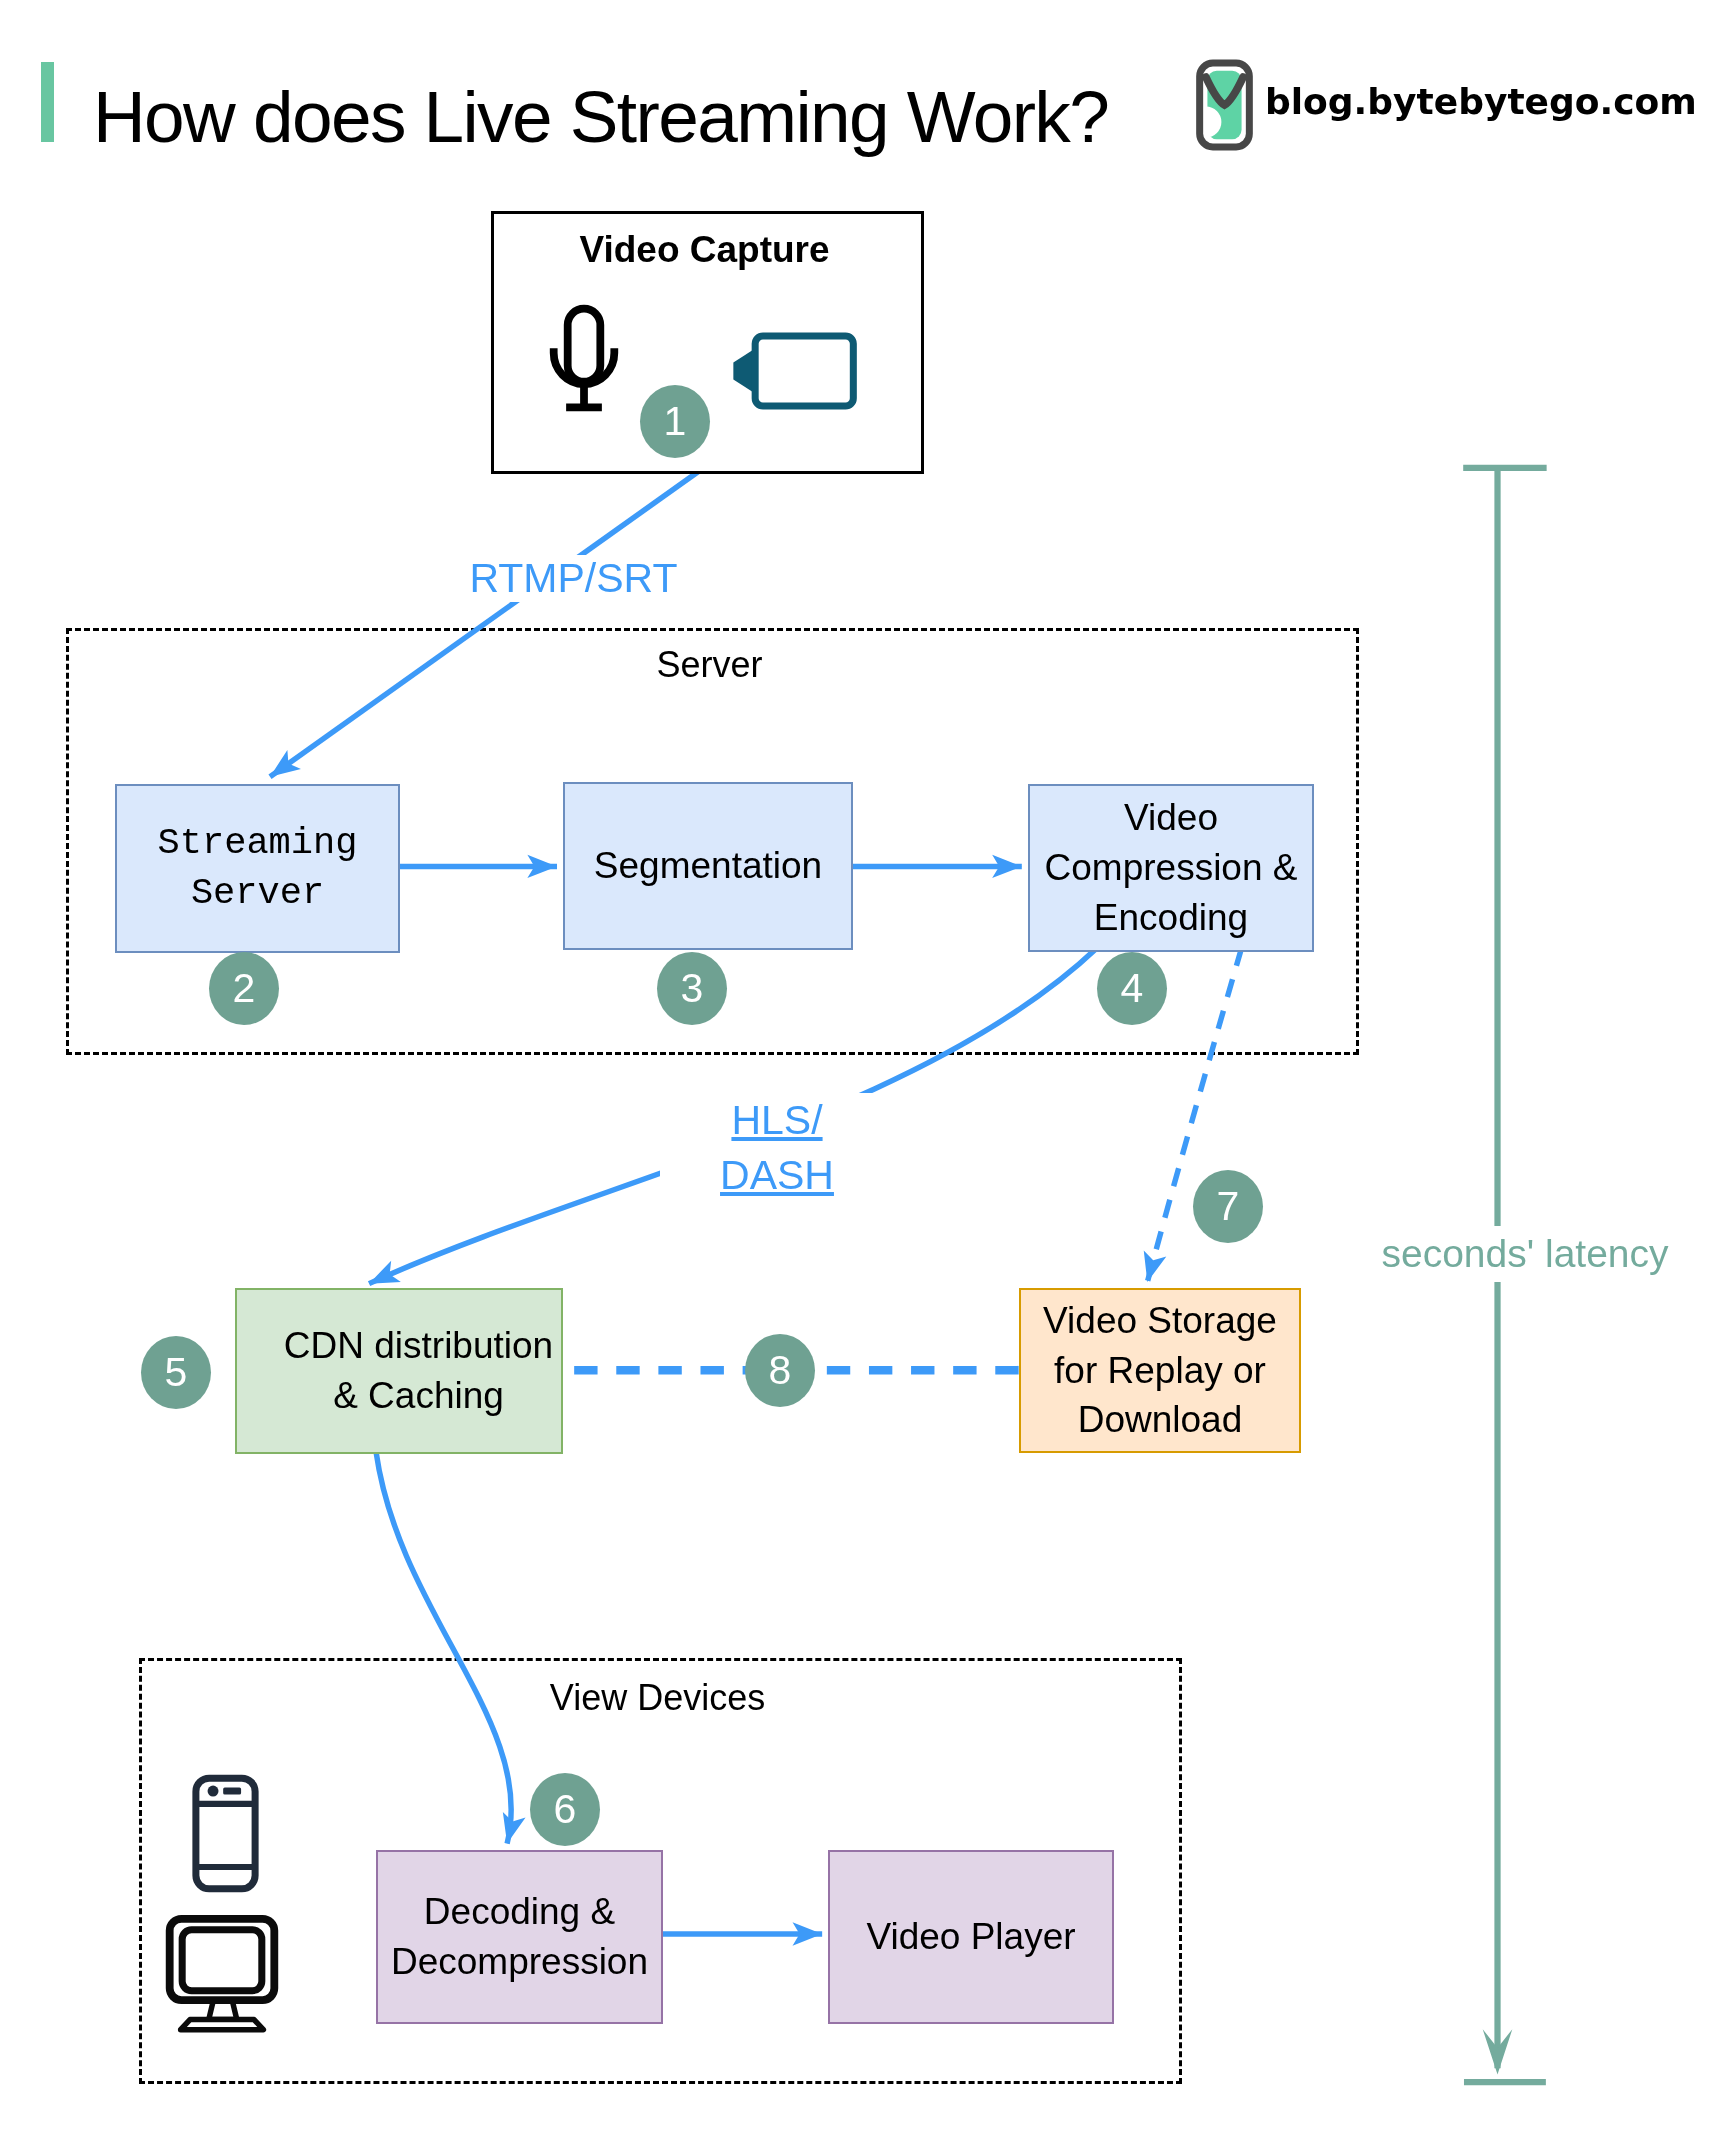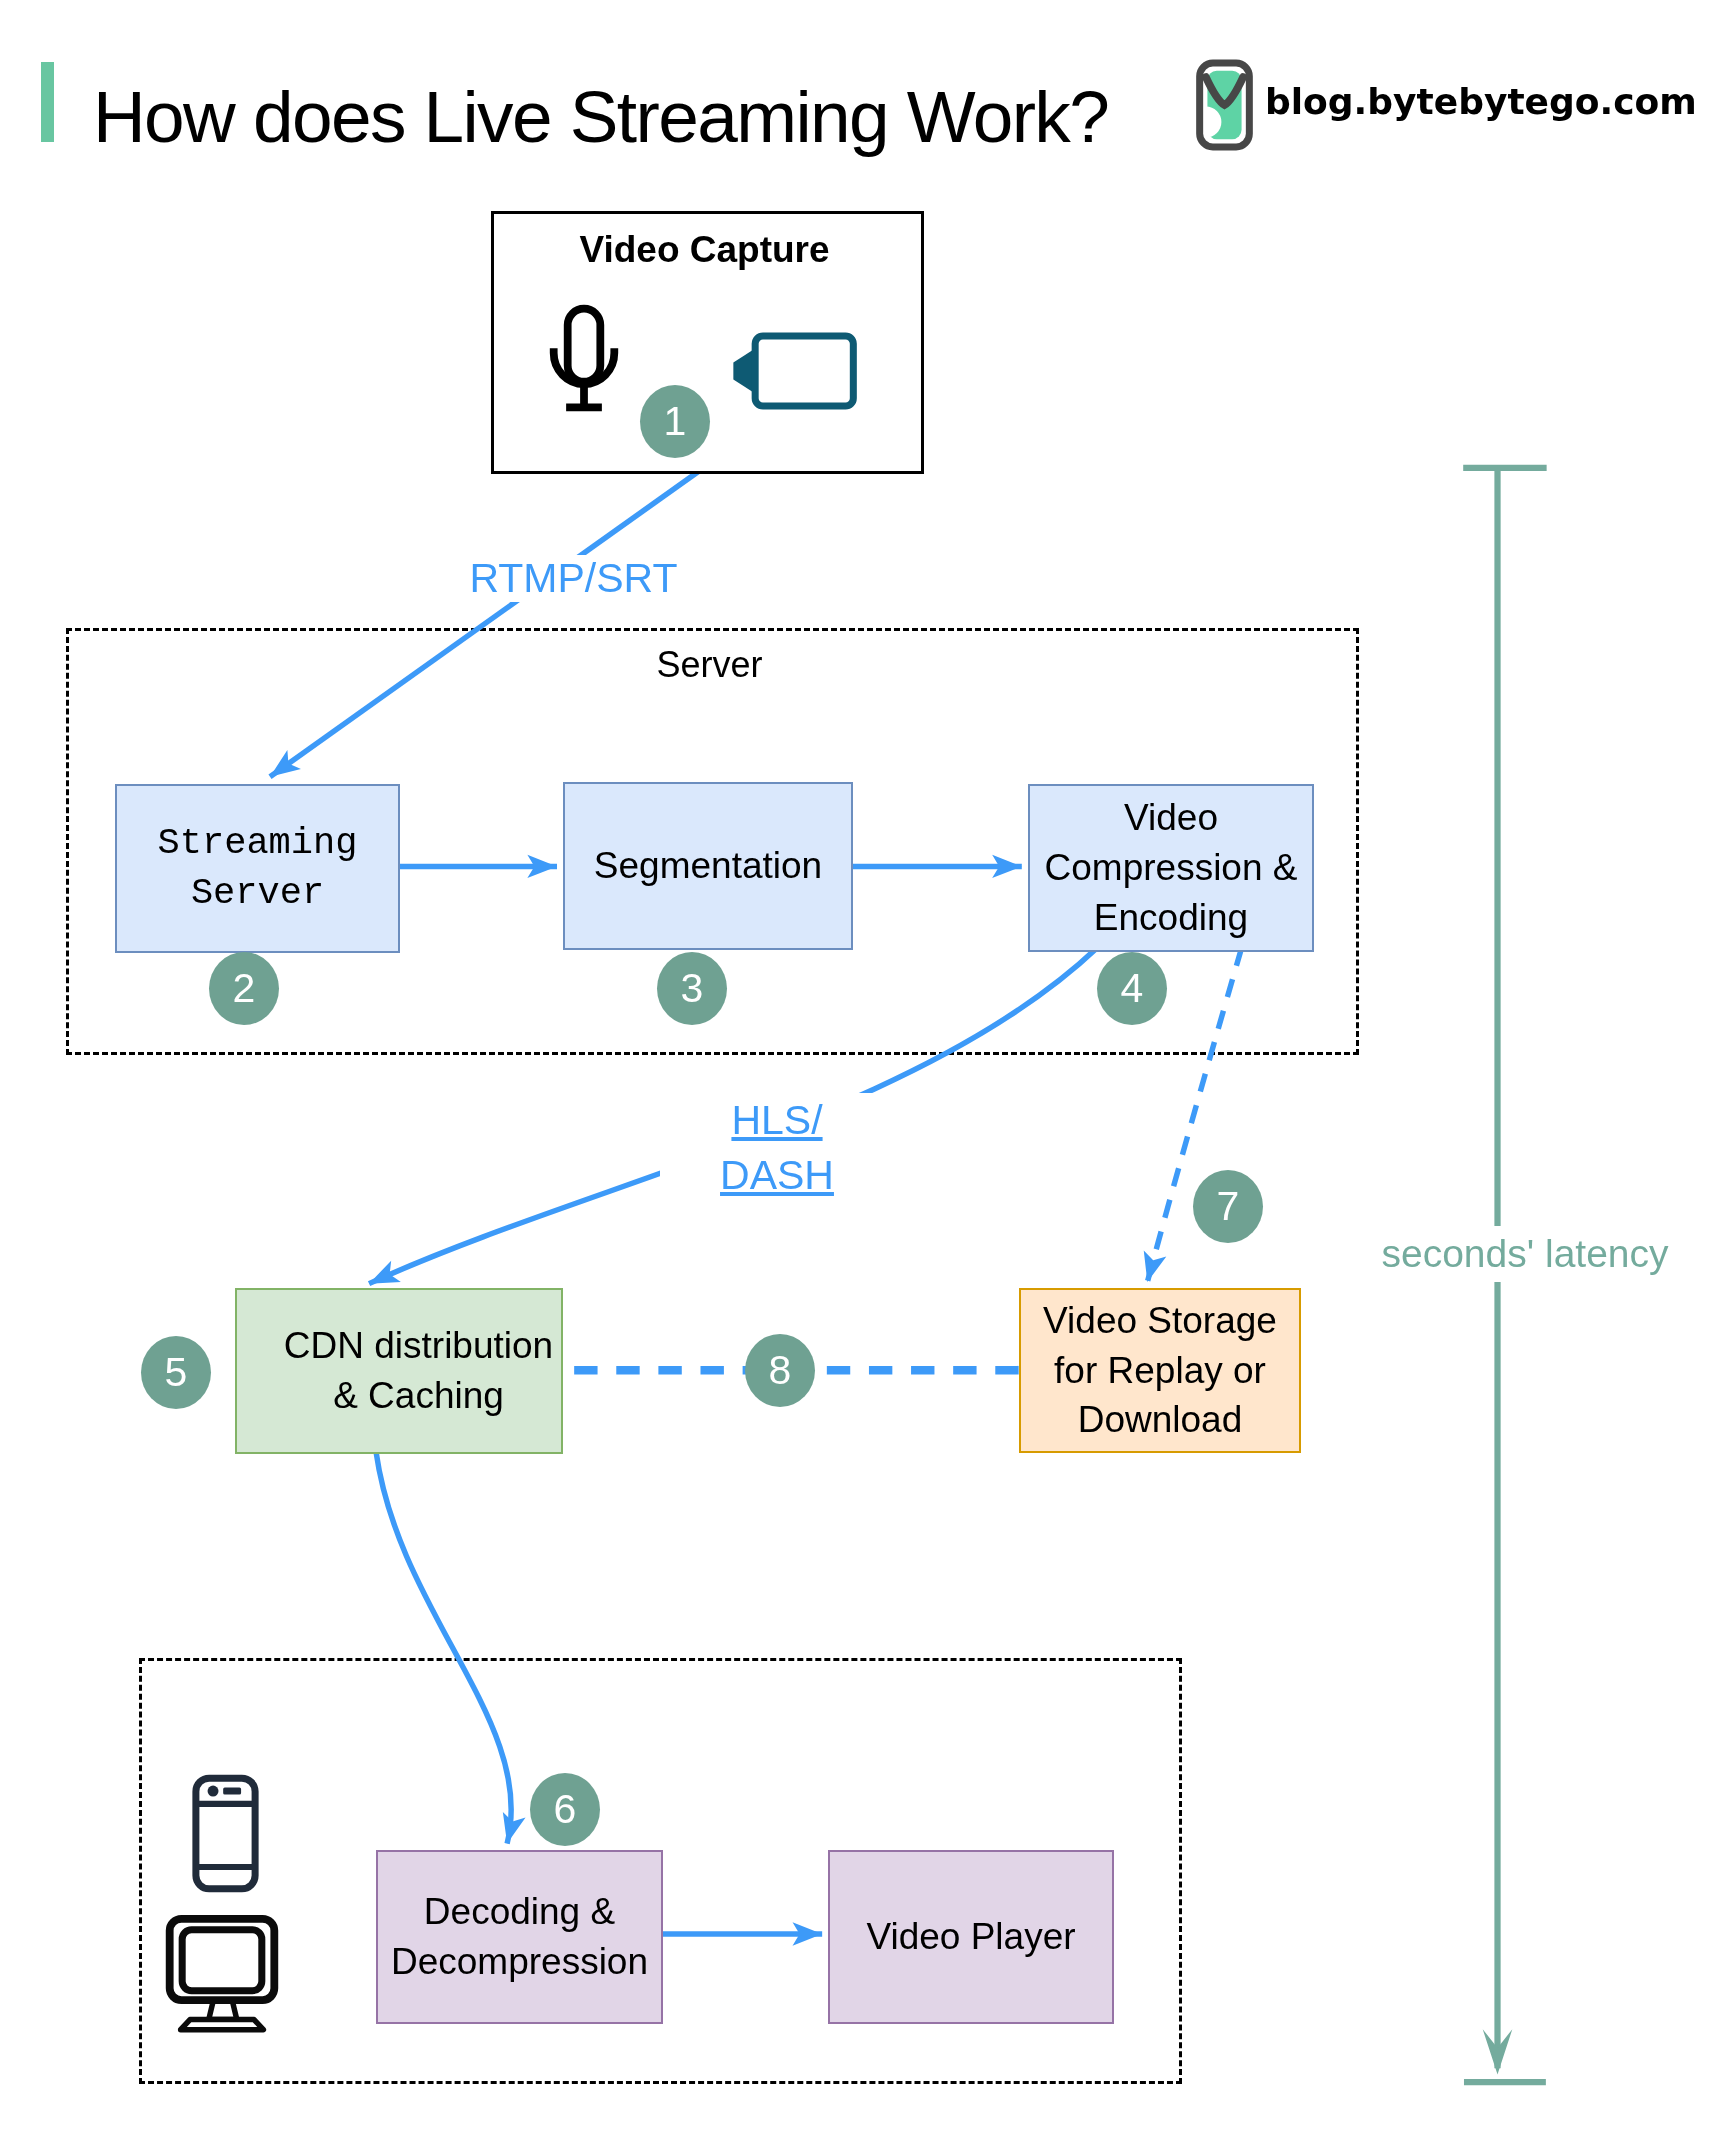--- a/index.html
+++ b/index.html
@@ -89,20 +89,21 @@
     <circle cx="14" cy="82" r="20" fill="#ffffff"></circle>
     <path d="M14,24 Q28,54 38,60 Q48,54 62,24" stroke="#474747" stroke-width="10" fill="none" stroke-linecap="round"></path>
     <rect x="6" y="6" width="64" height="108" rx="17" fill="none" stroke="#474747" stroke-width="9"></rect>
   </svg>
   <div class="site-label">blog.bytebytego.com</div>
 
   <div class="section" id="server-section"></div>
   <div class="section-title" id="server-section-title">Server</div>
 
   <div class="section" id="view-devices-section"></div>
+  <div class="section-title" id="view-devices-section-title">View Devices</div>
 
   <svg id="connectors" viewBox="0 0 2223 2730">
     <defs>
       <marker id="arrow" markerWidth="48" markerHeight="40" refX="42" refY="20" orient="auto" markerUnits="userSpaceOnUse">
         <path d="M4,5 L42,20 L4,35 L13,20 Z" class="c-arrow-fill"></path>
       </marker>
     </defs>
     <path class="c-arrow" d="M 899 602 L 346 996" marker-end="url(#arrow)"></path>
     <path class="c-arrow" d="M 509 1111 L 714 1111" marker-end="url(#arrow)"></path>
     <path class="c-arrow" d="M 1090 1111 L 1310 1111" marker-end="url(#arrow)"></path>

